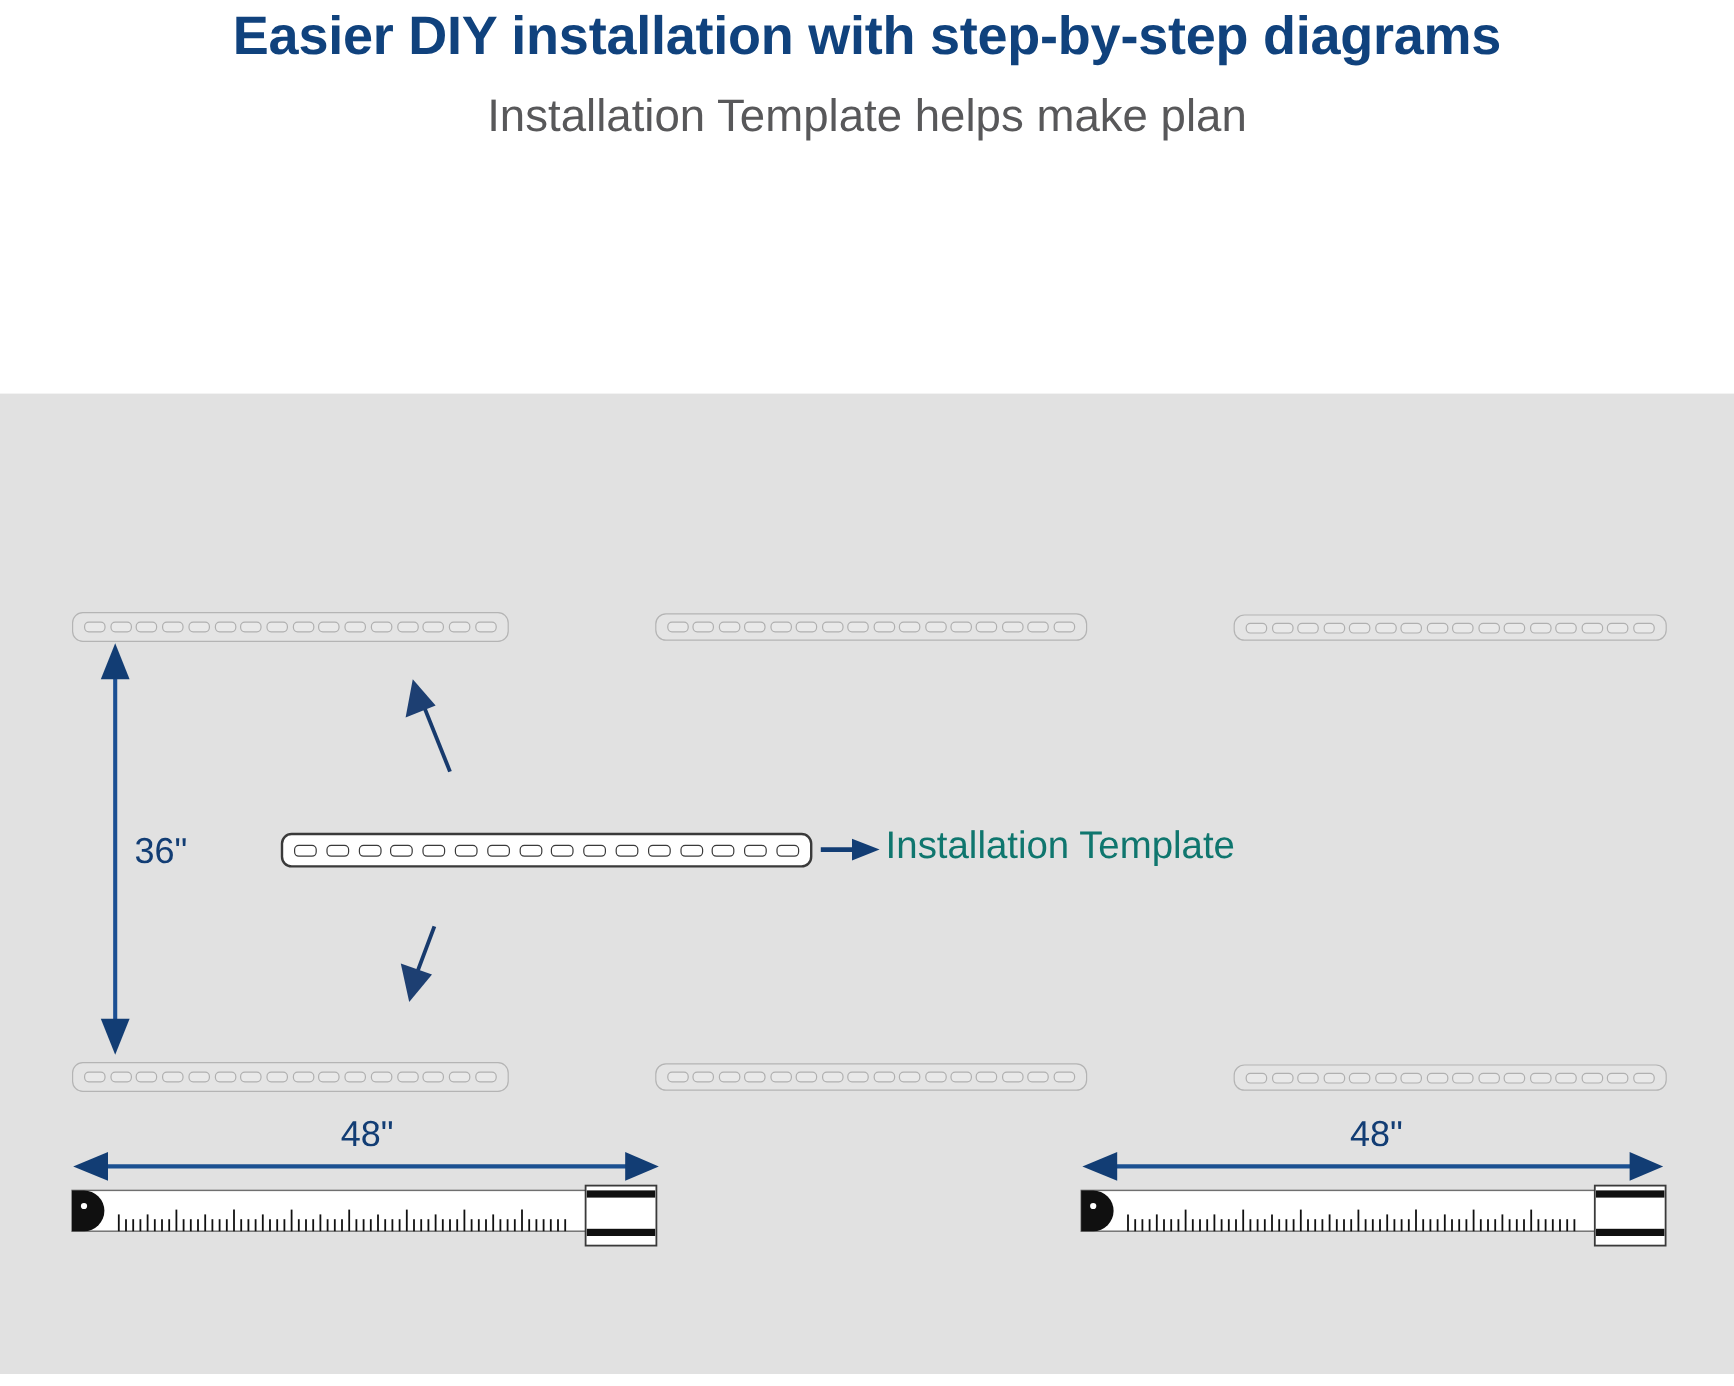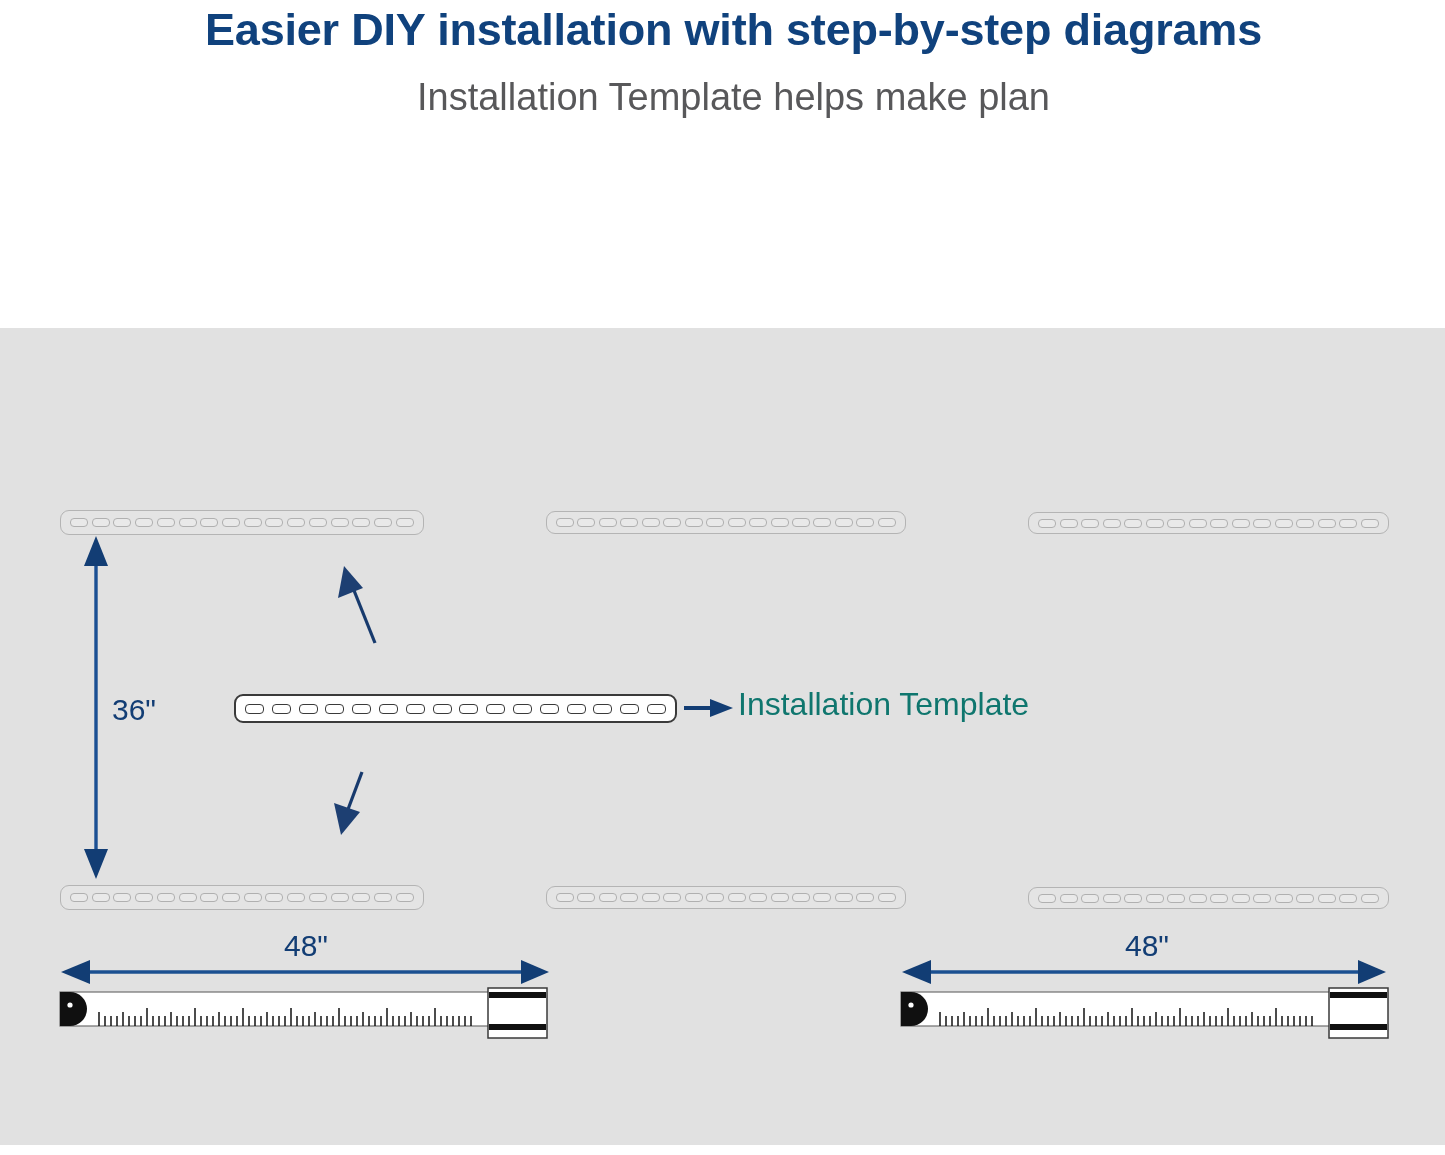--- a/index.html
+++ b/index.html
@@ -11,21 +11,21 @@
     width: 1445px;
     height: 1155px;
     font-family: "Liberation Sans", sans-serif;
     position: relative;
     overflow: hidden;
   }
 
   
   #header {
     position: absolute;
-    left: 11px;
+    left: 0;
     top: 0;
     width: 1323px;
     height: 150px;
   }
   #page-title {
     position: absolute;
     left: 0;
     top: 4px;
     width: 1445px;
     text-align: center;

